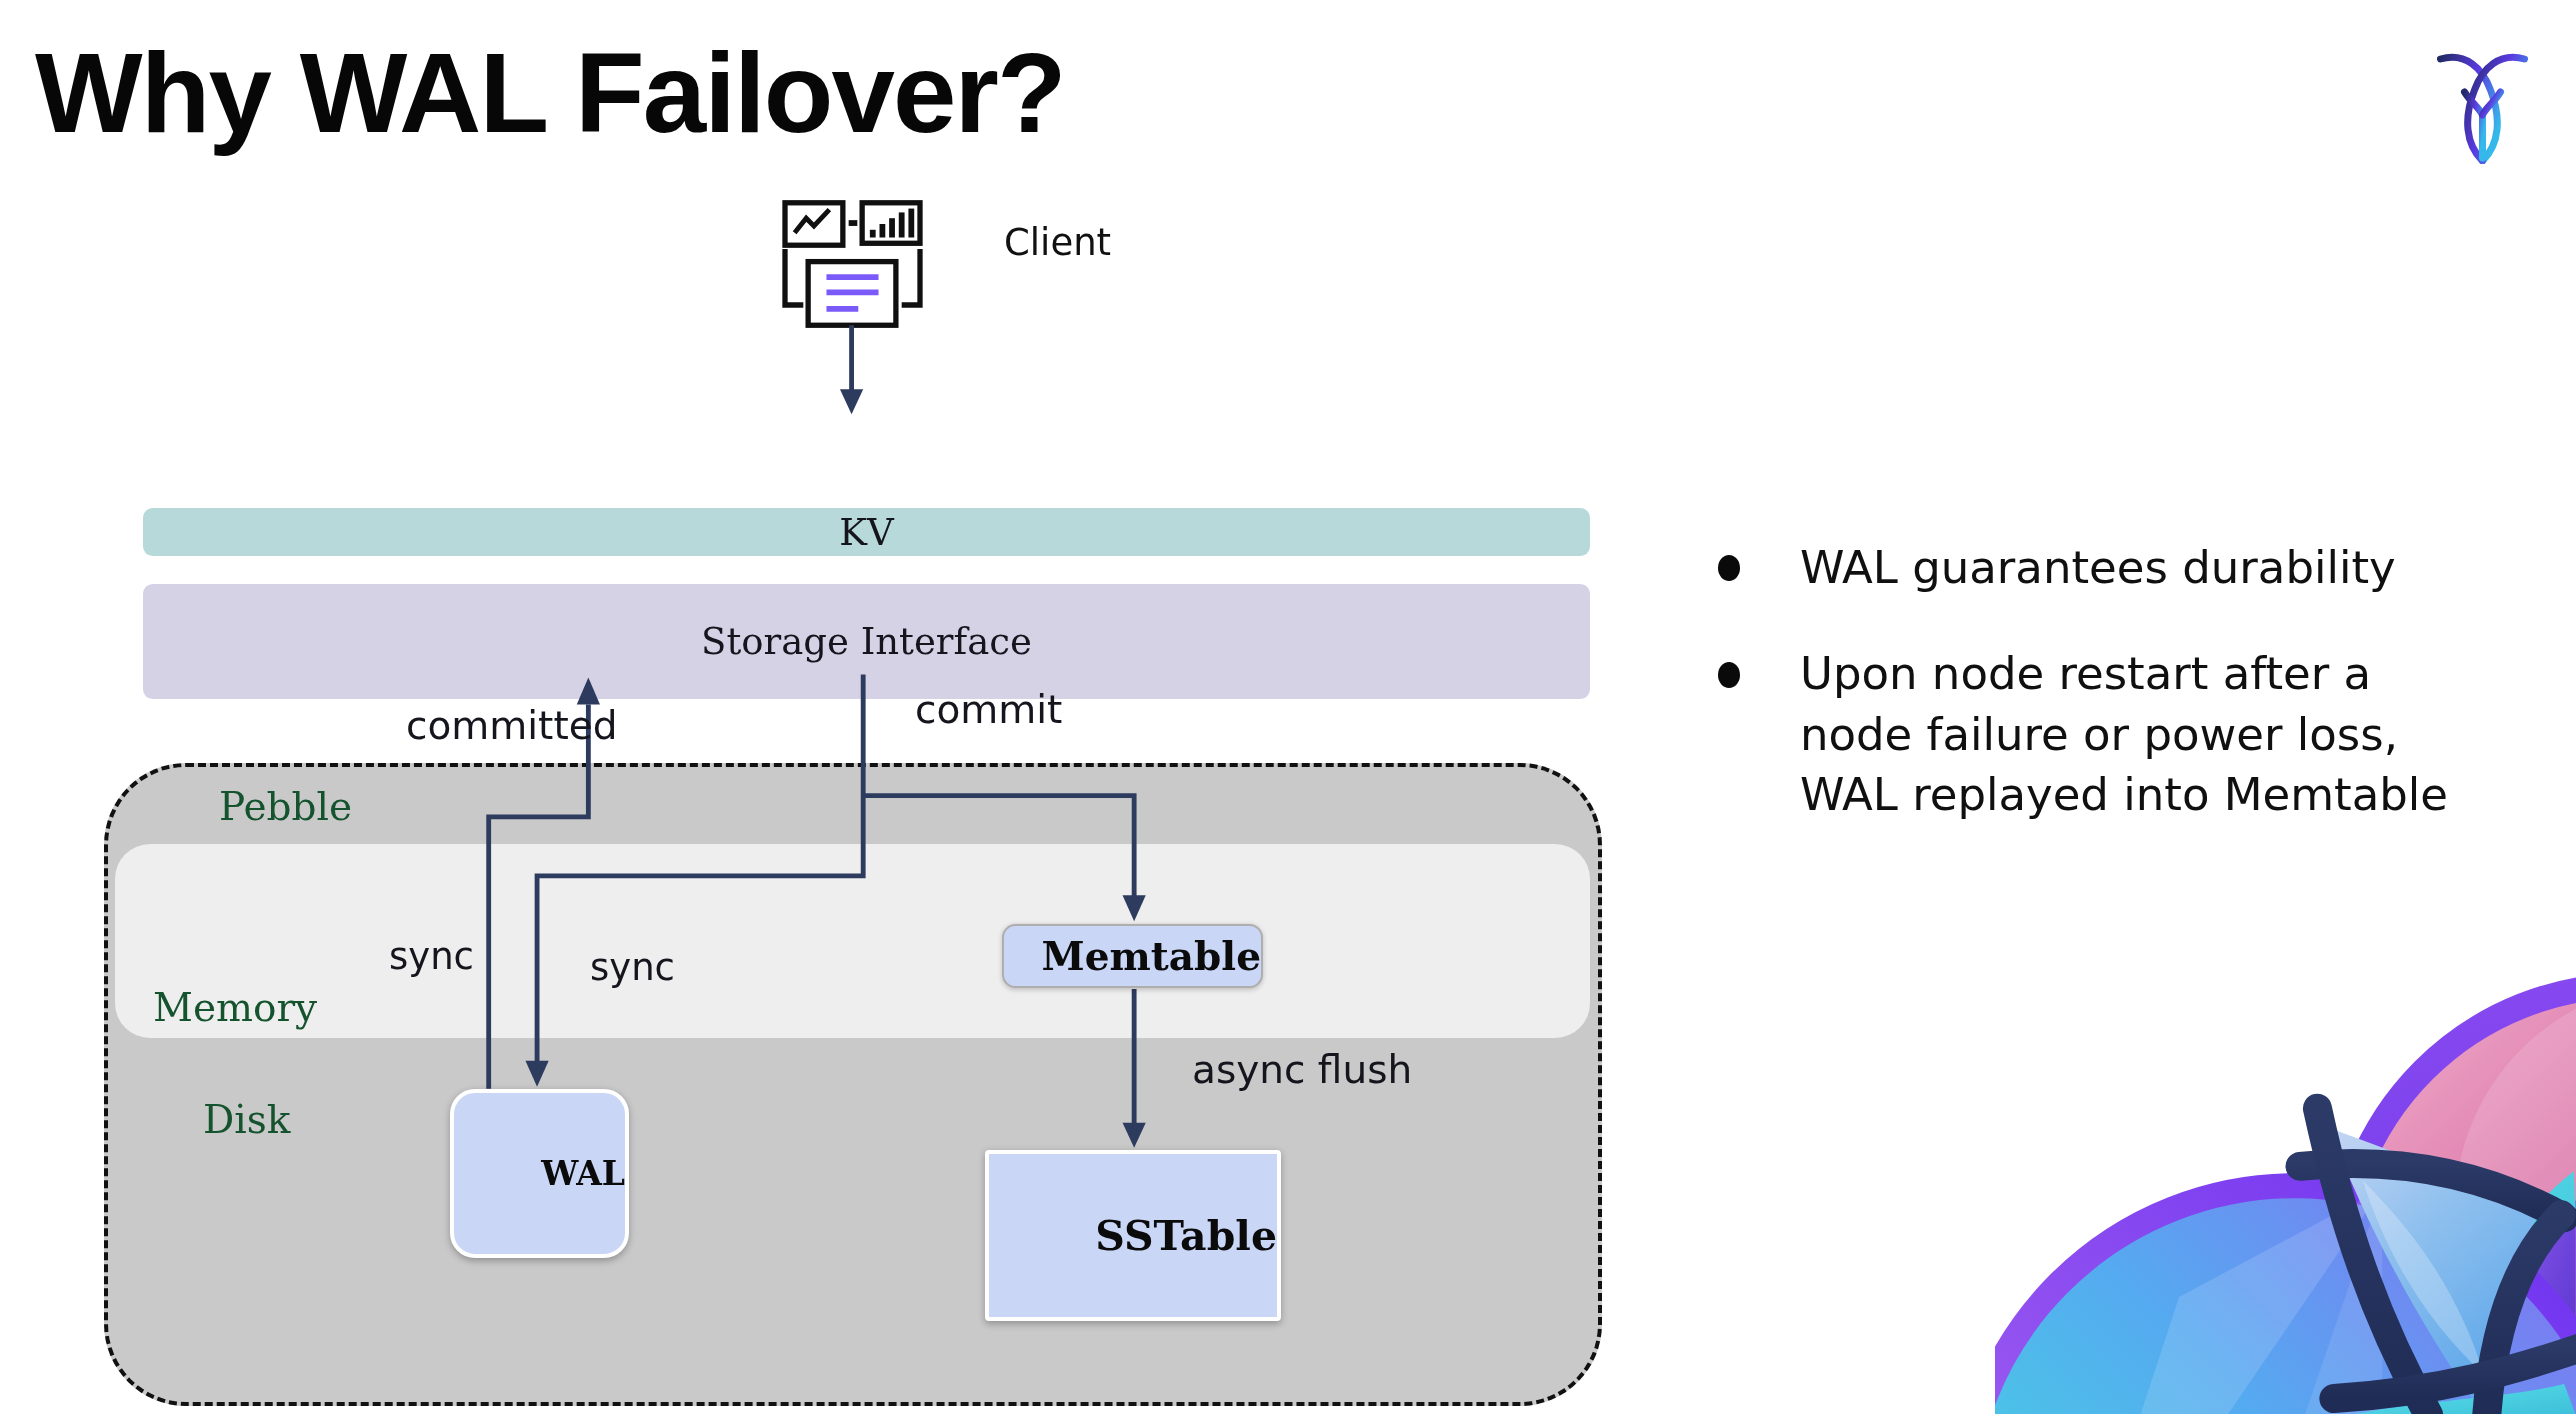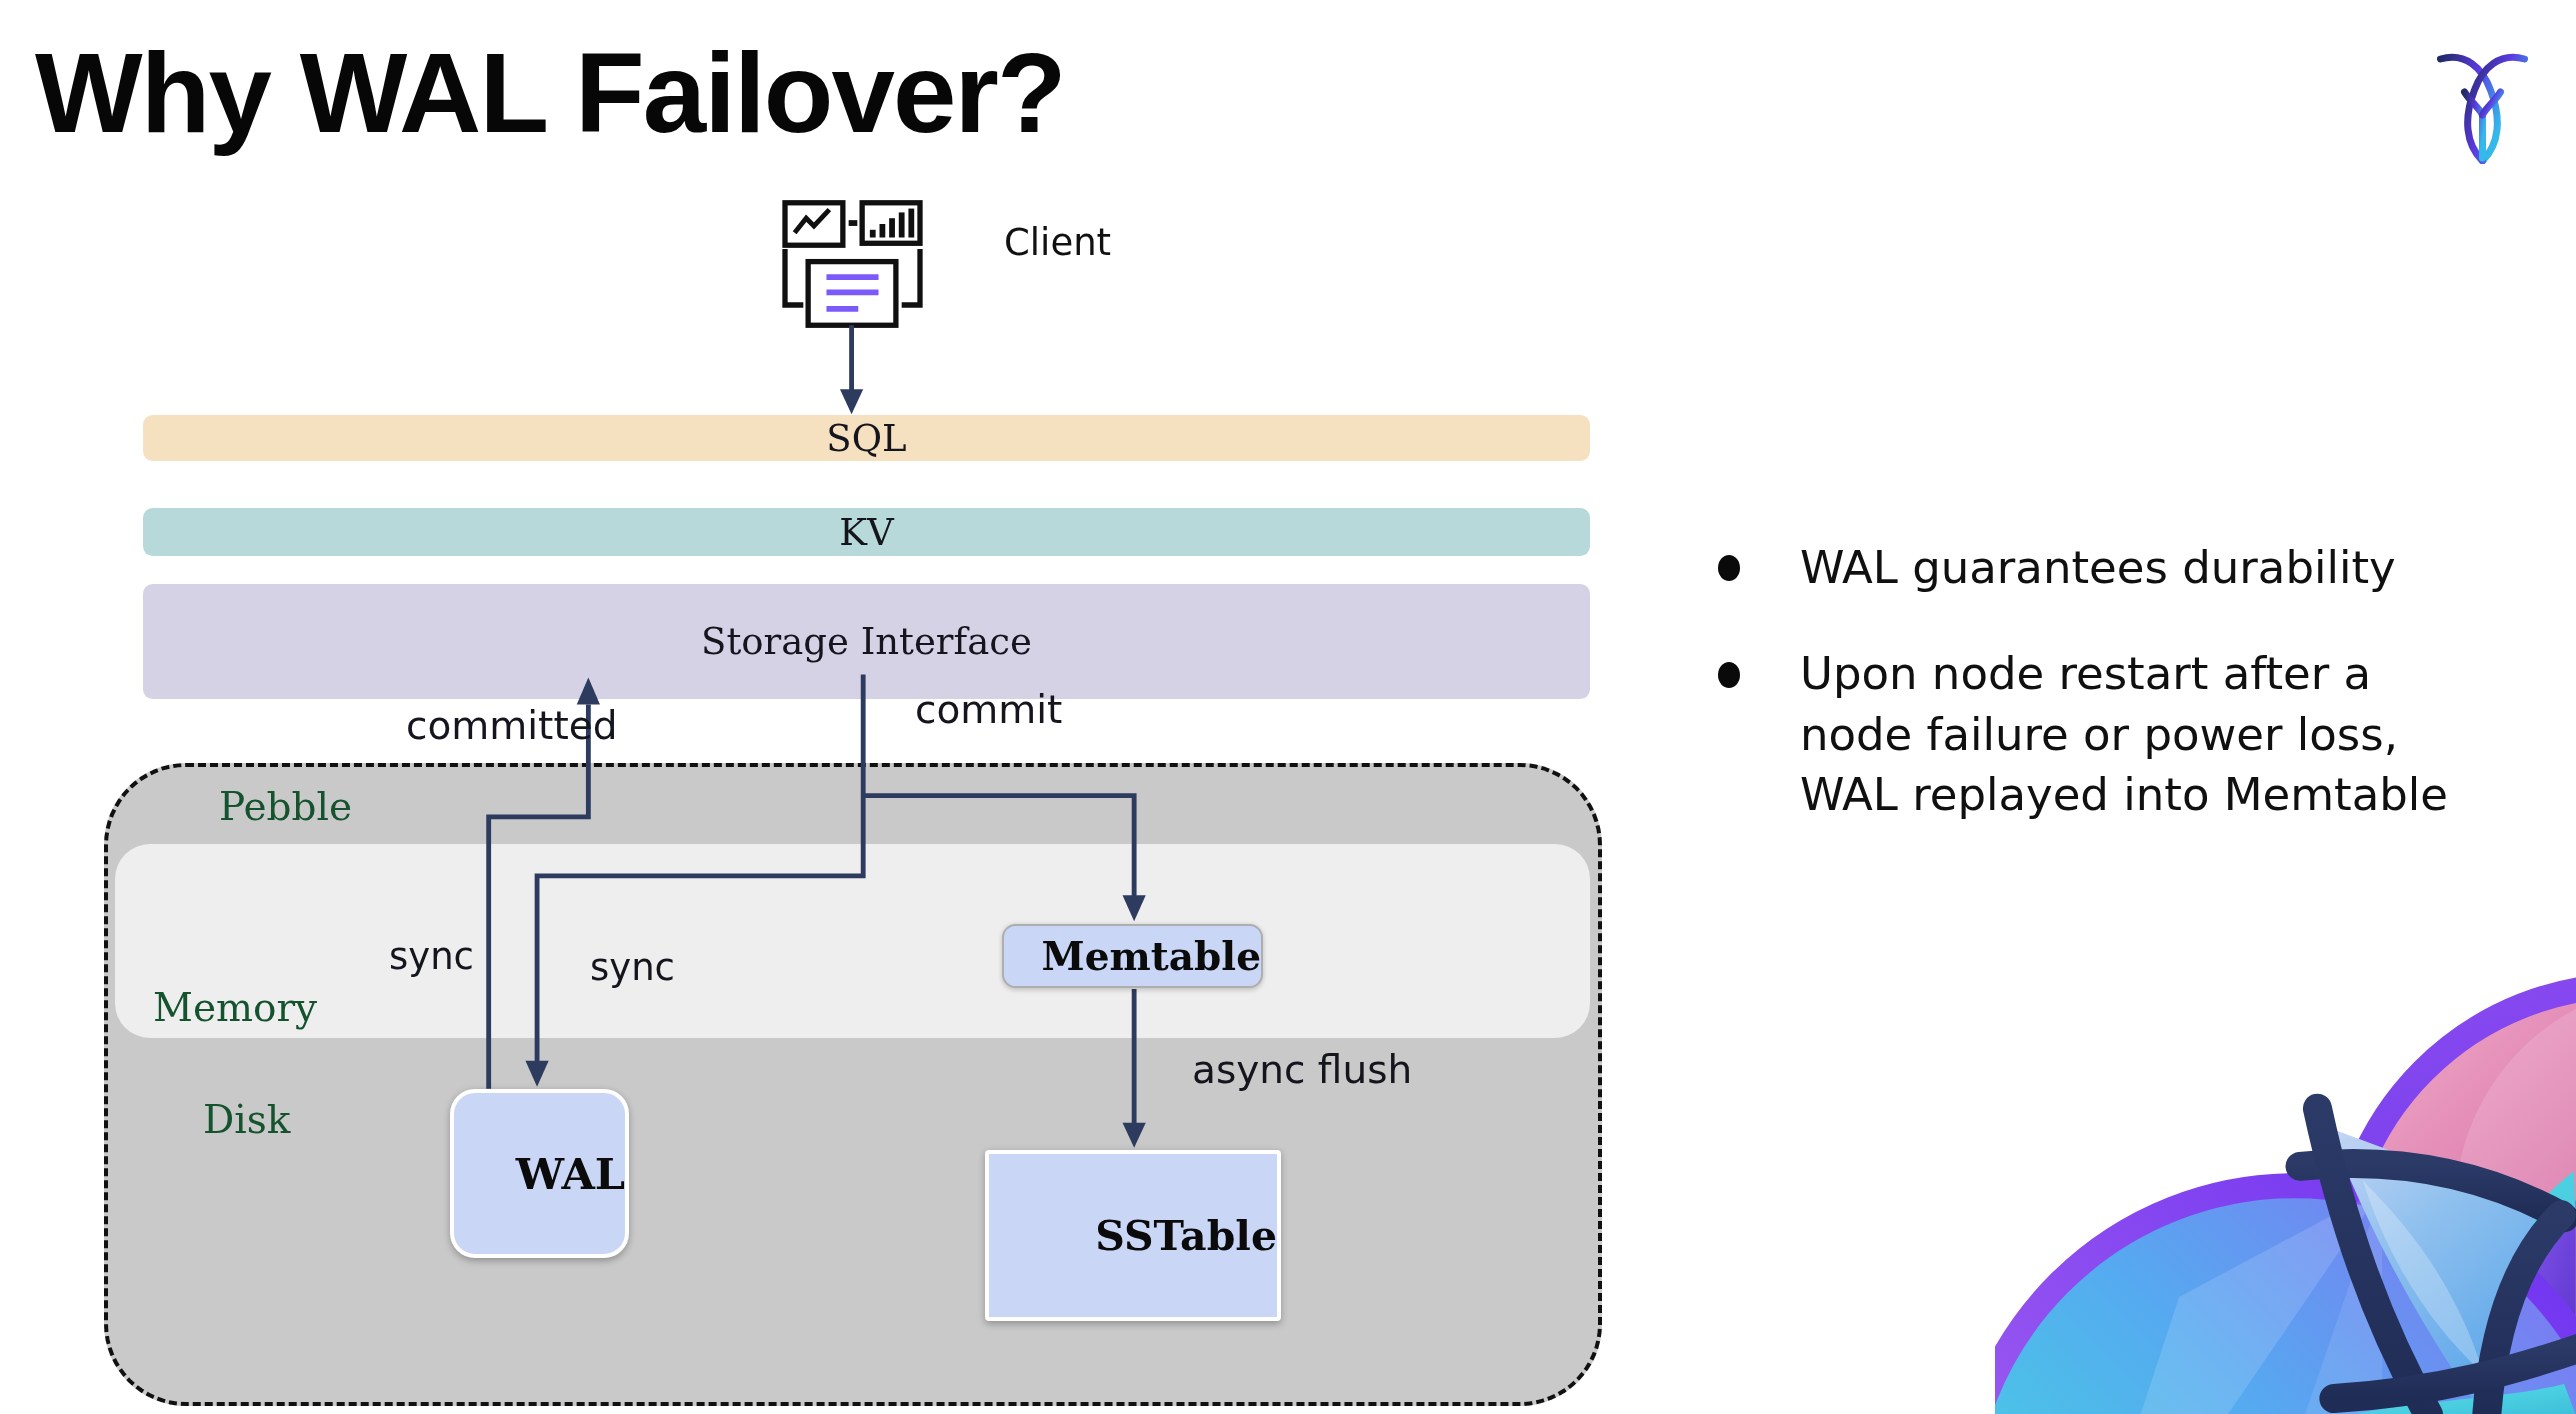--- a/index.html
+++ b/index.html
@@ -12,21 +12,21 @@
   .layer-bar{left:143px;width:1447px;border-radius:9.7px;display:flex;align-items:center;
              justify-content:center;font-family:"DejaVu Serif",serif;font-size:37px;color:#15151e;}
   .pebble{left:104px;top:763px;width:1498px;height:643px;background:#c9c9c9;
           border:4.8px dashed #111;border-radius:82px;box-sizing:border-box;}
   .memory-band{left:115px;top:844px;width:1475px;height:194px;background:#eeeeee;border-radius:35px;}
   .zone-label{font-family:"DejaVu Serif",serif;font-size:39px;color:#14532d;}
   .edge-label{font-size:37px;color:#15151e;}
   .node{display:flex;align-items:center;justify-content:flex-end;background:#c9d6f6;
         font-family:"DejaVu Serif",serif;font-weight:bold;color:#0b0b0b;box-sizing:border-box;}
   .node-wal{left:450px;top:1089px;width:179px;height:169px;border-radius:25px;border:4.8px solid #fff;
-            box-shadow:0 2.9px 7.7px rgba(0,0,0,.28);font-size:43px;}
+            box-shadow:0 2.9px 7.7px rgba(0,0,0,.28);font-size:33px;}
   .node-memtable{left:1002px;top:924px;width:261px;height:64px;border-radius:13.5px;border:2.9px solid #aeaeae;
             box-shadow:0 1.9px 4.8px rgba(0,0,0,.2);font-size:39px;}
   .node-sstable{left:985px;top:1150px;width:296px;height:171px;border-radius:4px;border:4.8px solid #fff;
             box-shadow:0 2.9px 7.7px rgba(0,0,0,.28);font-size:41px;}
   .bullets{left:1718px;top:538px;width:871px;}
   .bullet-item{display:flex;margin-bottom:46px;}
   .bullet-dot{flex:0 0 auto;width:22px;height:26px;border-radius:50%;background:#0a0a0a;margin:17.4px 60px 0 0;}
   .bullet-text{font-size:45px;line-height:1.34;color:#101010;white-space:pre-line;}
   svg{display:block;}
   .overlay{left:0;top:0;pointer-events:none;}
@@ -76,23 +76,20 @@
       <rect x="30" y="67" width="91" height="66" fill="#fff" stroke="#101010" stroke-width="5.5"></rect>
       <g stroke="#7b5afa" stroke-width="6">
         <line x1="49" y1="83" x2="103" y2="83"></line>
         <line x1="49" y1="99" x2="103" y2="99"></line>
         <line x1="49" y1="116" x2="82" y2="116"></line>
       </g>
     </svg>
   </div>
   <div class="abs sans" style="left:1004px;top:221px;font-size:37px;text-align:center;">Client</div>
 
-  <div class="abs layer-bar" style="top: 415px; height: 46px; background: rgb(245, 225, 192);">
-    <span>SQL</span>
-  </div>
   <div class="abs layer-bar" style="top: 508px; height: 48px; background: rgb(184, 217, 217);">
     <span>KV</span>
   </div>
   <div class="abs layer-bar" style="top: 584px; height: 115px; background: rgb(214, 210, 230);">
     <span>Storage Interface</span>
   </div>
 
   <div class="abs pebble"></div>
   <div class="abs memory-band"></div>
   <div class="abs zone-label" style="left:219px;top:784px;">Pebble</div>

